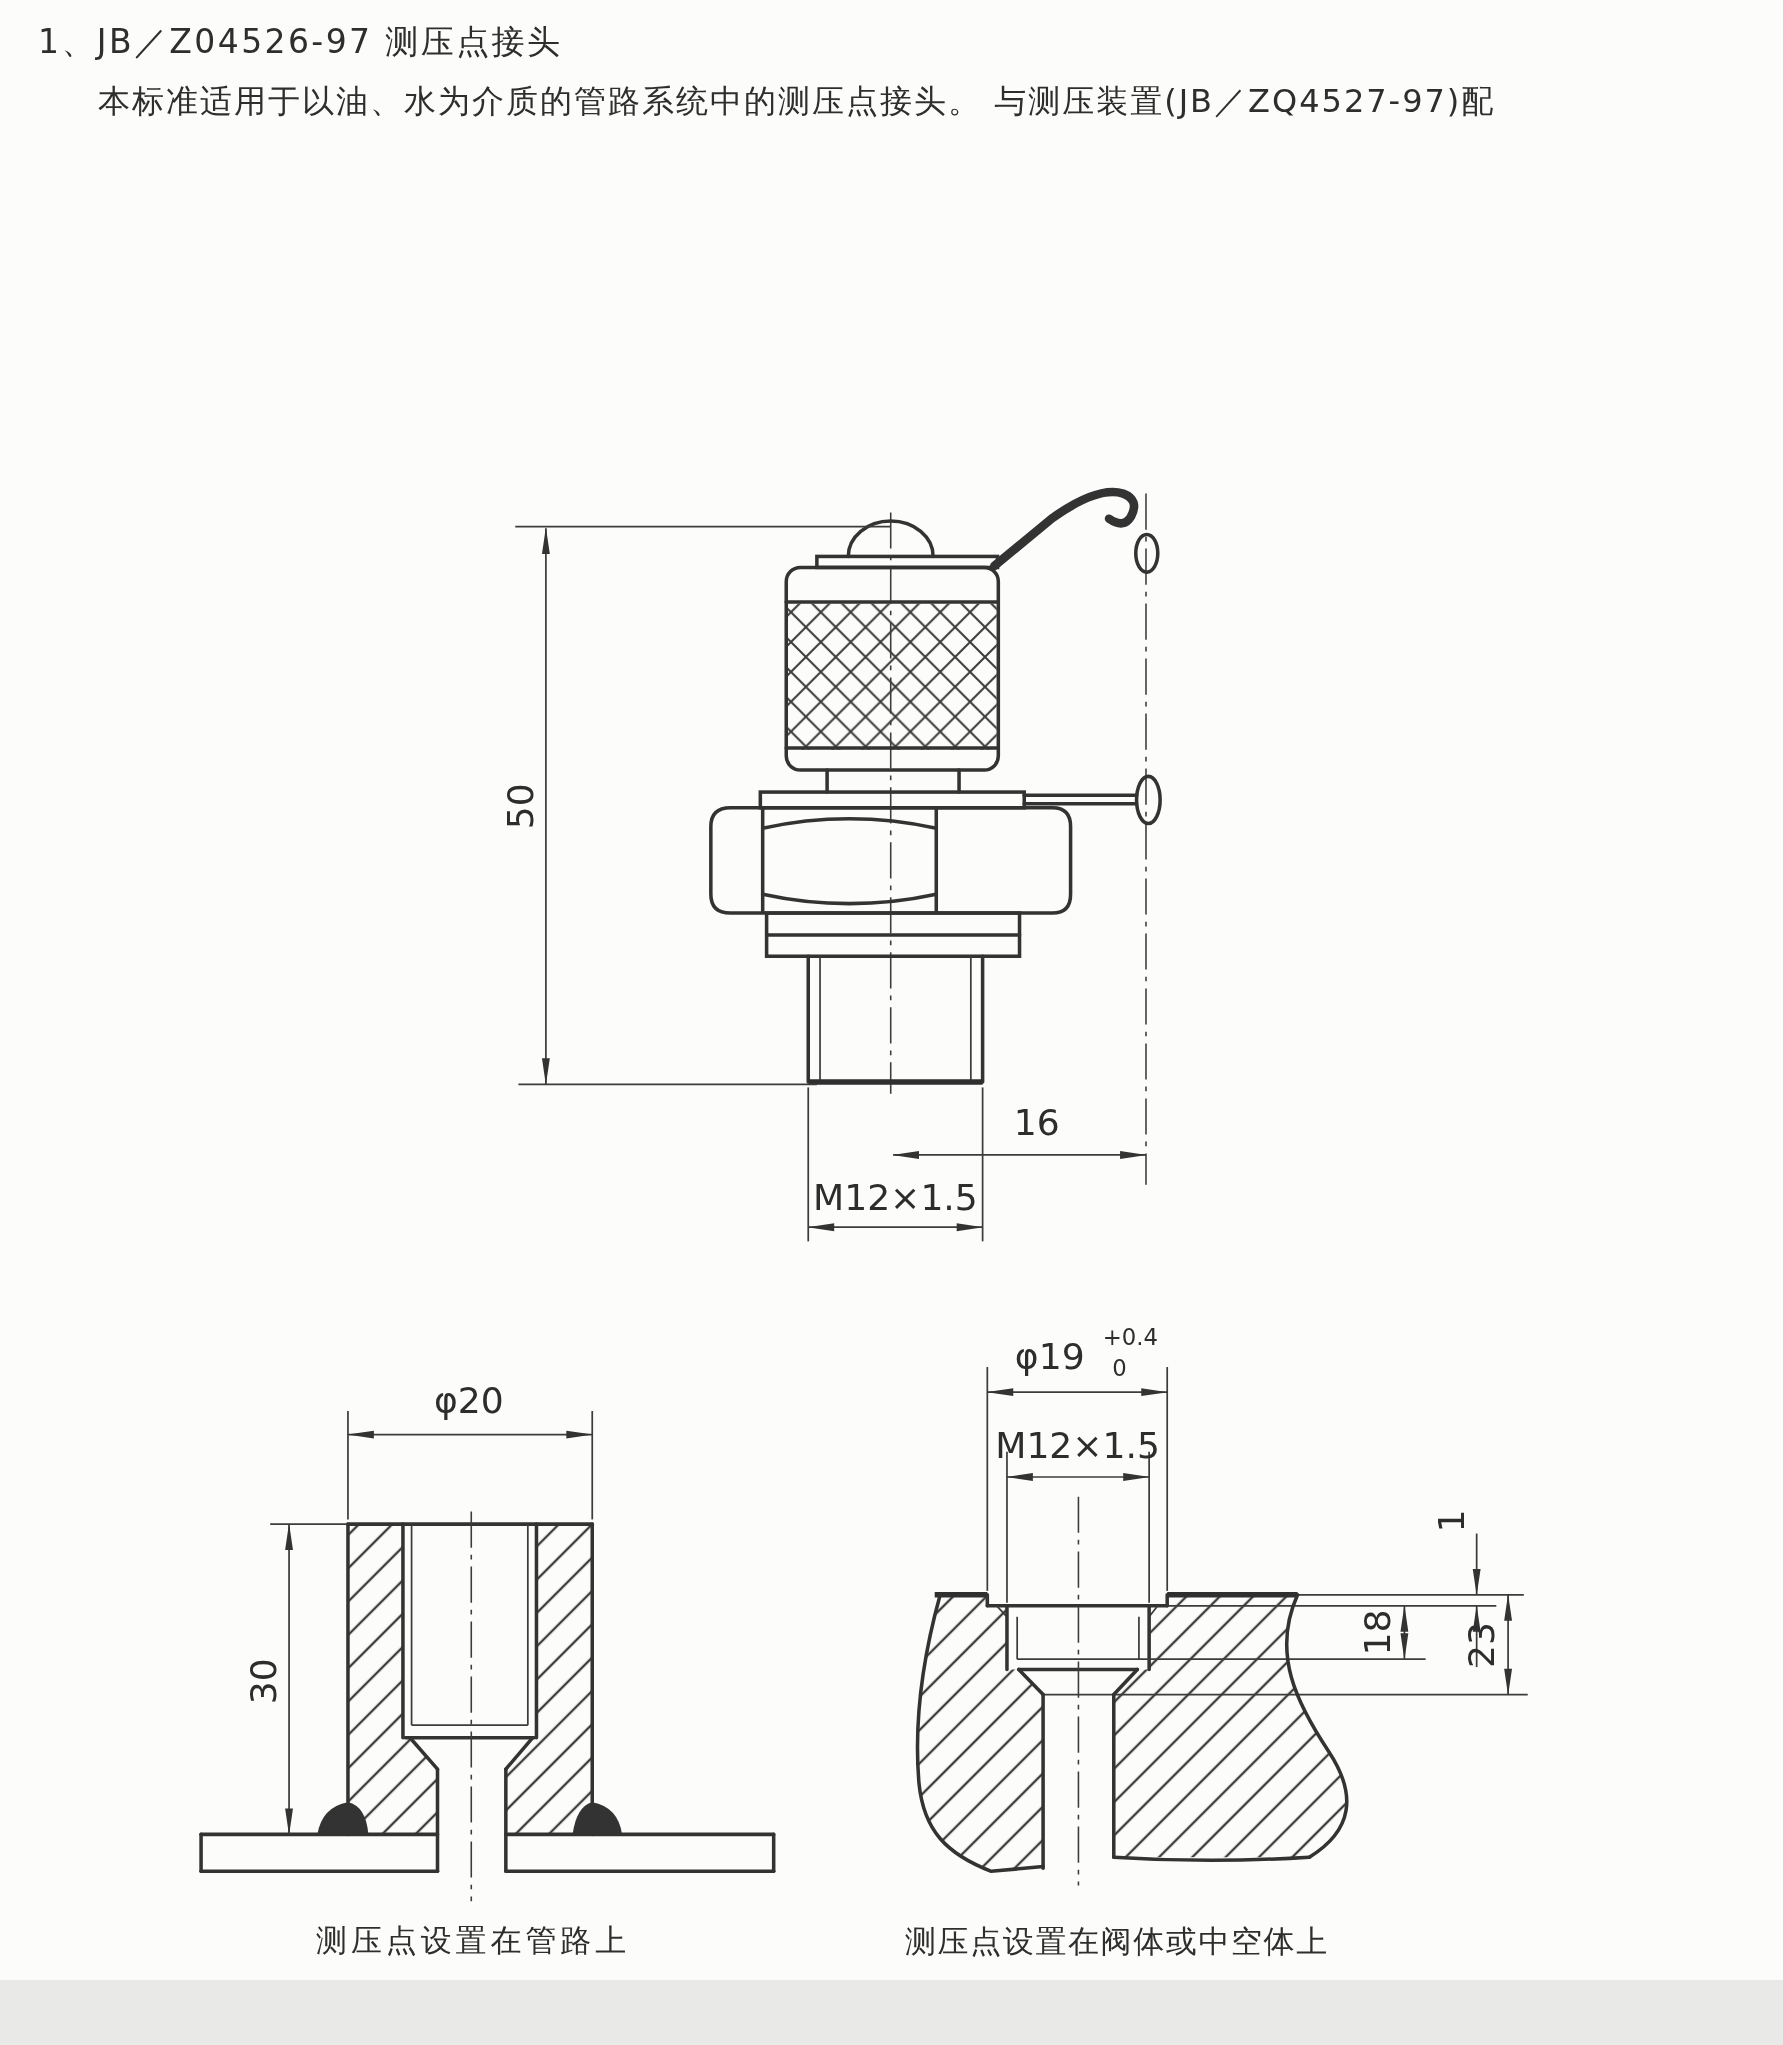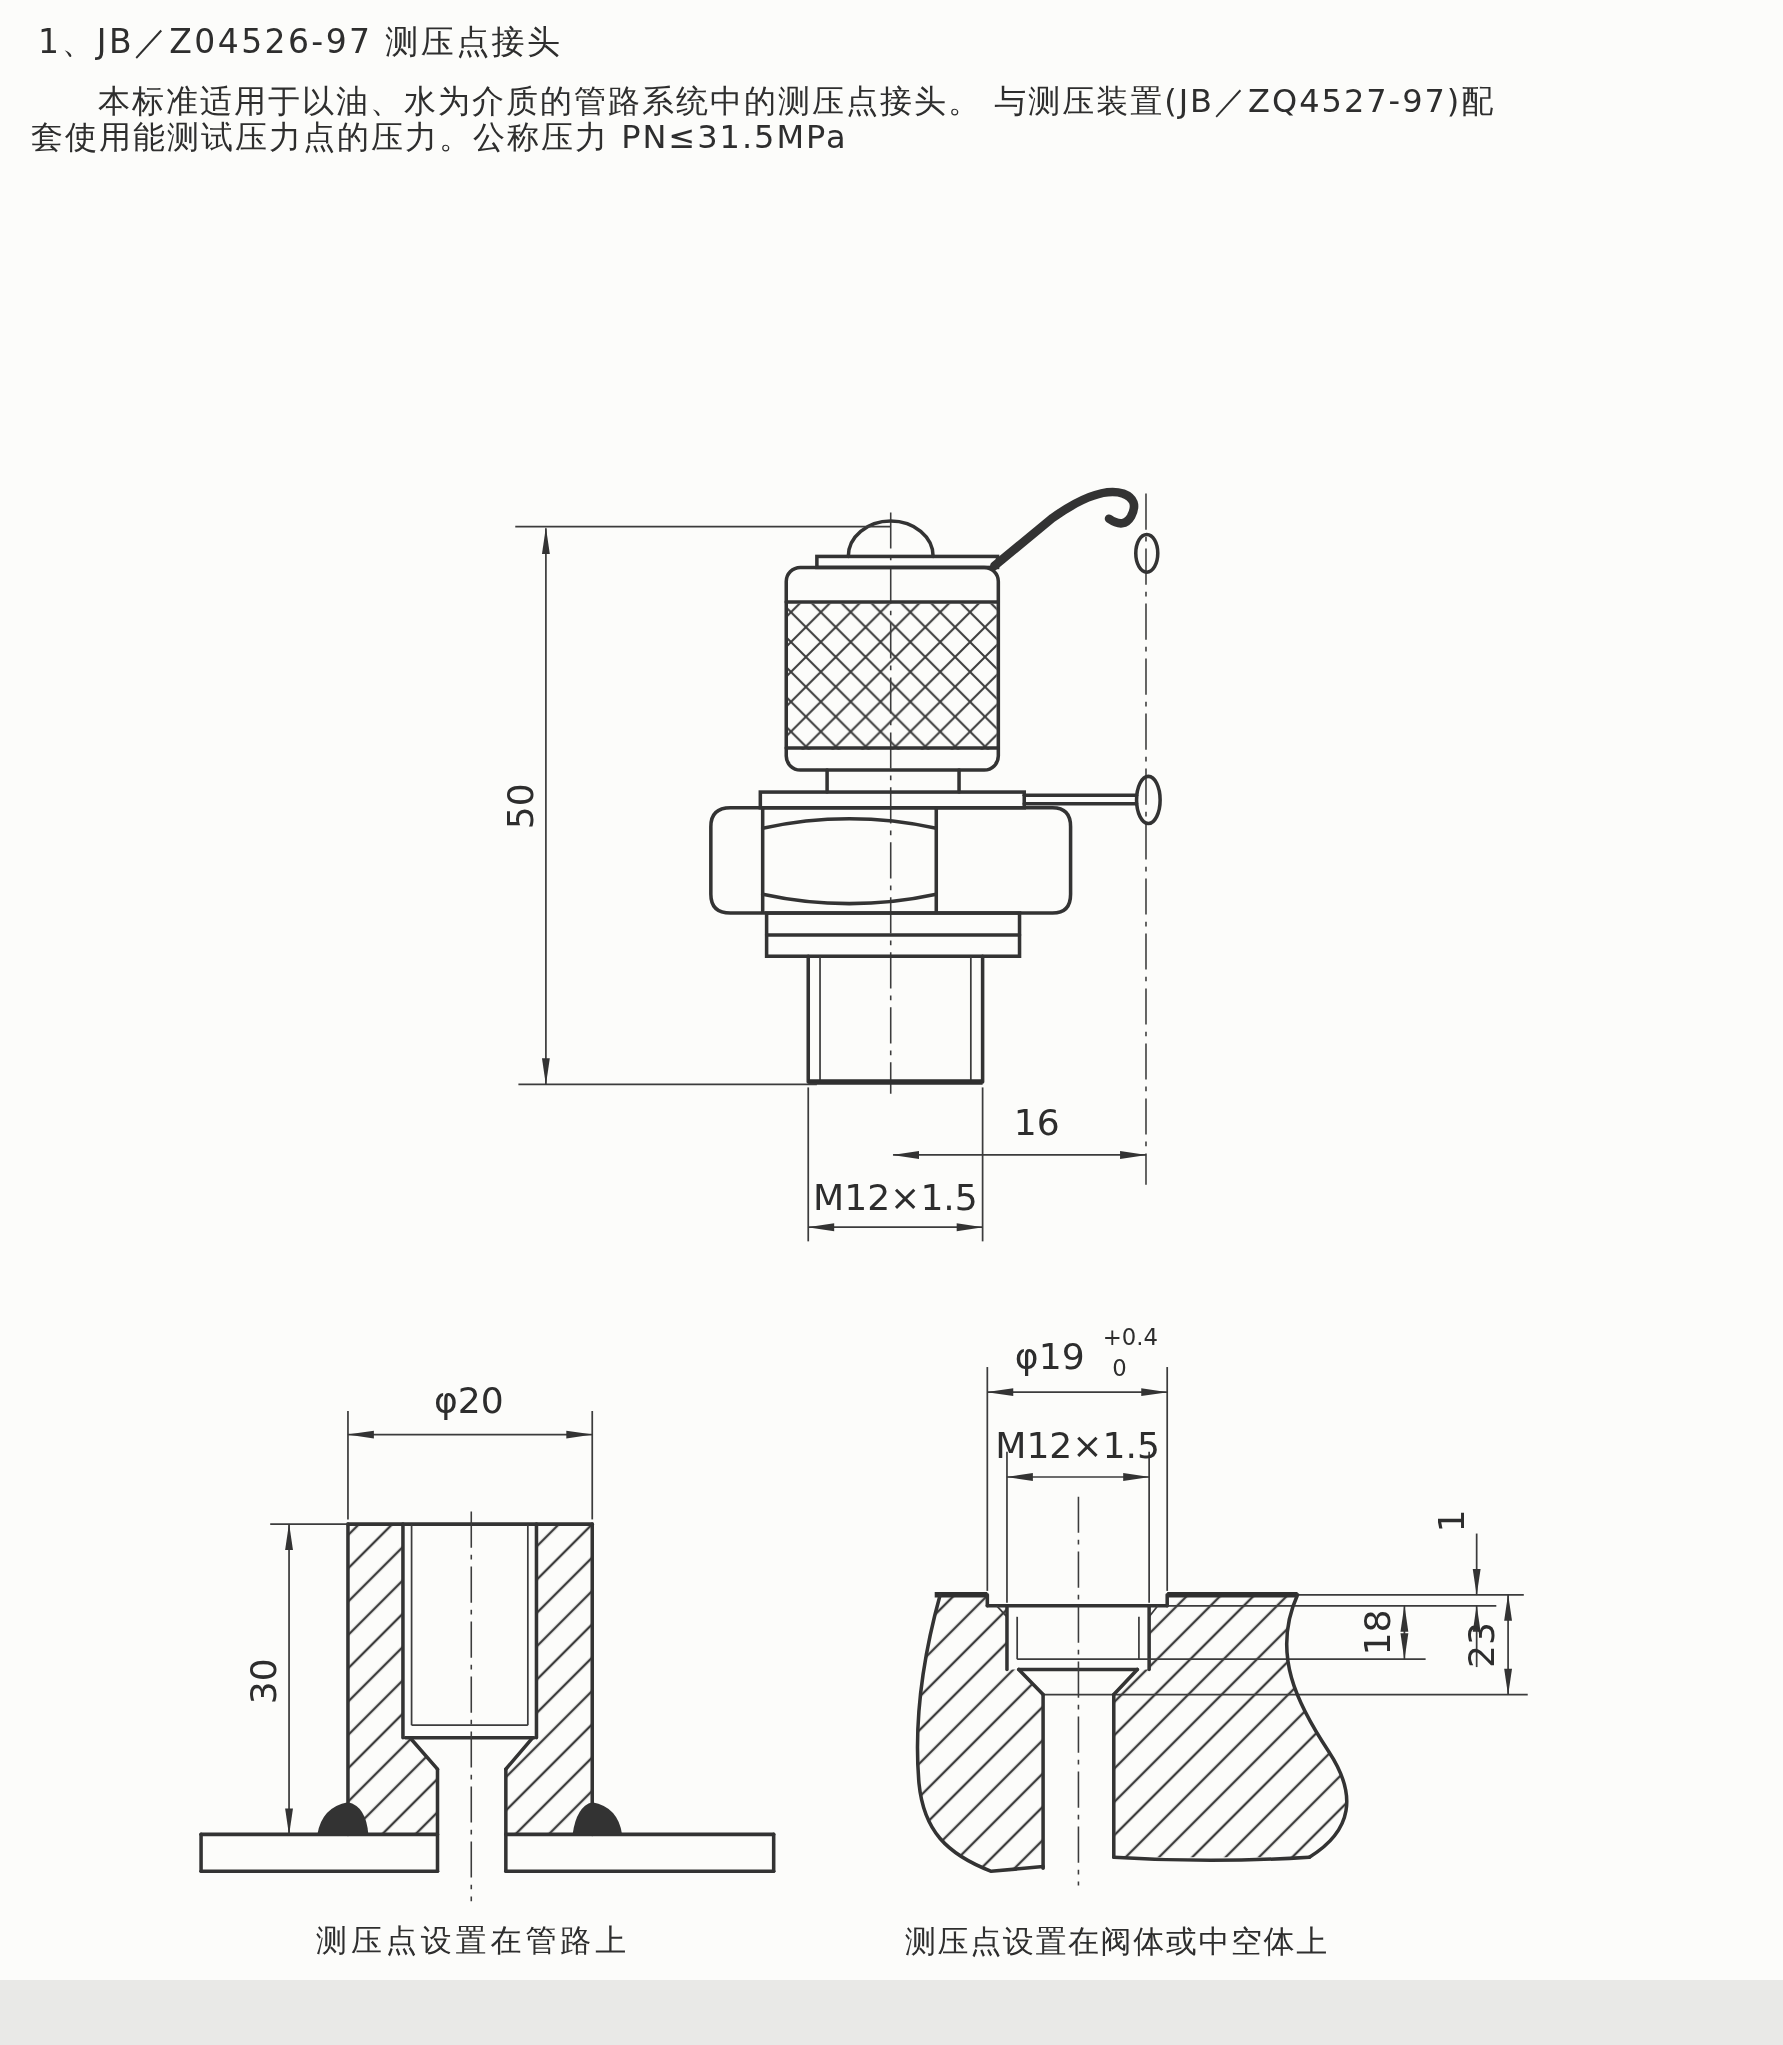--- a/index.html
+++ b/index.html
@@ -21,21 +21,20 @@
   .dtxt{font-size:46px;}
   .stxt{font-size:29px;}
 </style>
 </head>
 <body>
 
 <div id="page">
 
   <div class="t title" style="left:38px;top:20.4px;">1、JB／Z04526-97 测压点接头</div>
   <div class="t para" style="left:82px;top:80px;margin-left:16px;">本标准适用于以油、水为介质的管路系统中的测压点接头。 与测压装置(JB／ZQ4527-97)配</div>
-  <div class="t para" style="left:31px;top:116px;">套使用能测试压力点的压力。公称压力 PN≤31.5MPa</div>
 
   <svg width="1783" height="2046" viewBox="0 0 2270 2604">
     <defs>
       <marker id="ah" viewBox="0 0 36 12" refX="35" refY="6" markerWidth="36" markerHeight="12" markerUnits="userSpaceOnUse" orient="auto-start-reverse">
         <path d="M36,6 L2,1 L2,11 Z" fill="#333"></path>
       </marker>
       <pattern id="hatch" patternUnits="userSpaceOnUse" width="30" height="30" patternTransform="rotate(-45)">
         <line x1="0" y1="15" x2="30" y2="15" stroke="#3c3c3c" stroke-width="3"></line>
       </pattern>
       <pattern id="knurl" patternUnits="userSpaceOnUse" width="38" height="38">

